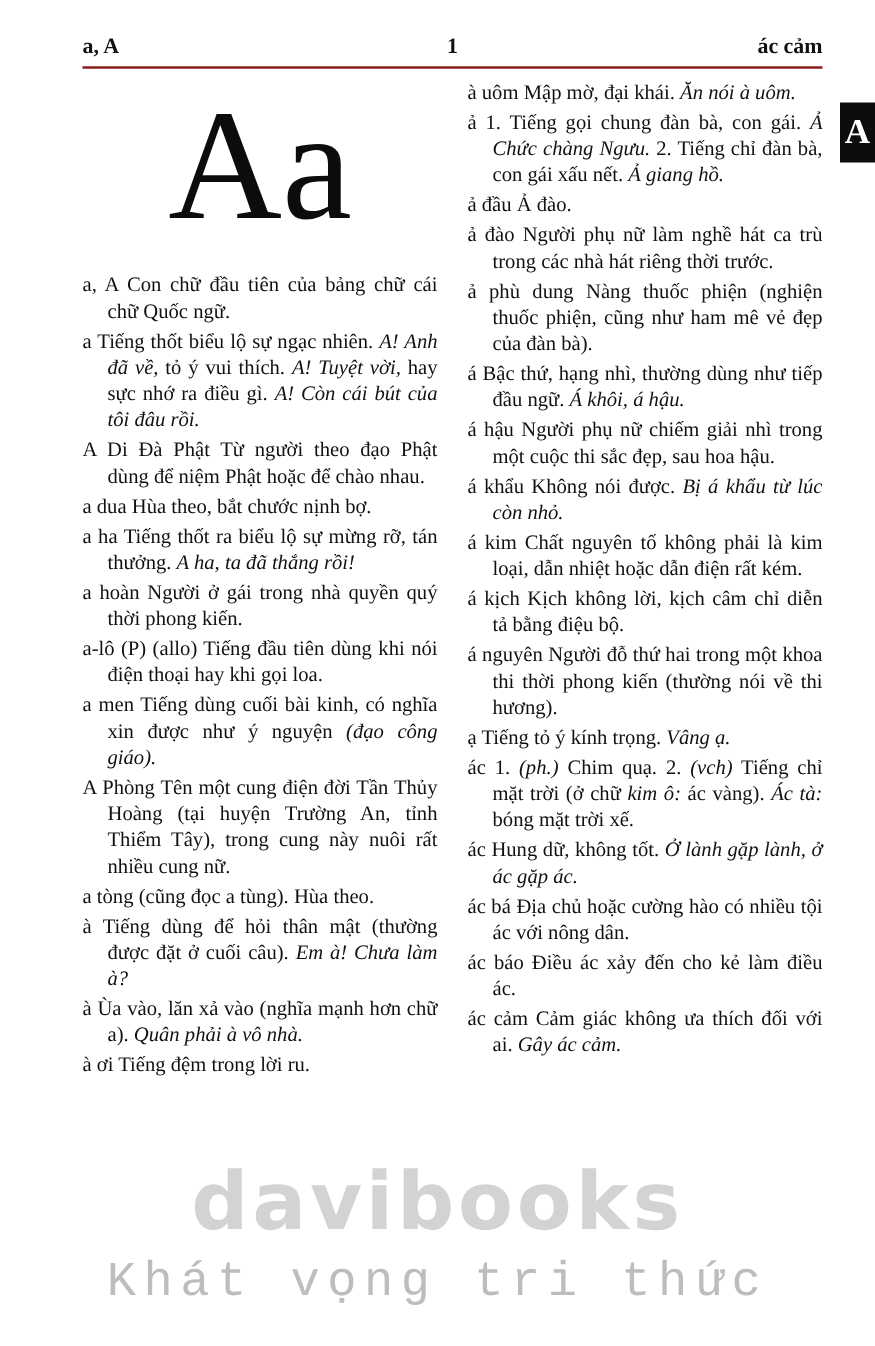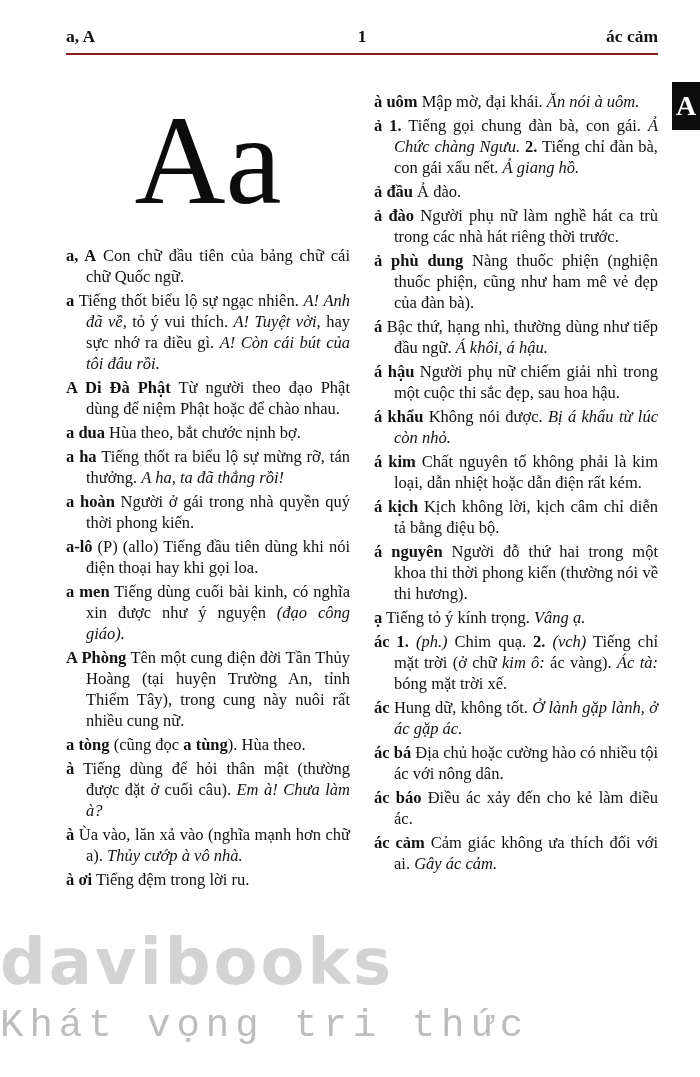--- a/index.html
+++ b/index.html
@@ -43,43 +43,44 @@
     color: #ffffff;
     font-size: 28px;
     font-weight: bold;
     font-family: "Liberation Serif", serif;
   }
   .columns {
     display: flex;
     gap: 24px;
     padding: 8px 42px 0 66px;
   }
-  .col { flex: 1; min-width: 0; margin-top: 28px; }
+  .col { flex: 1; min-width: 0; }
   .display-letter {
     font-size: 126px;
     line-height: 0.92;
     text-align: center;
     margin: 12px 0 26px 0;
     color: #0c0c0c;
   }
   .entry {
     margin: 0 0 3px 0;
     font-size: 16.5px;
     line-height: 21px;
     text-align: justify;
     text-indent: -20px;
     padding-left: 20px;
   }
-  .hw { font-weight: bold; }
+  .hw { font-weight: normal; }
   .ex { font-style: italic; }
   .watermark {
     position: absolute;
     left: 0;
     right: 0;
     top: 930px;
+    text-align: center;
     pointer-events: none;
   }
   .wm-logo {
     font-family: "DejaVu Sans", sans-serif;
     font-size: 64px;
     font-weight: bold;
     line-height: 1;
     color: rgba(158, 158, 158, 0.45);
     letter-spacing: 3px;
     text-shadow: 1px 1px 0 rgba(255,255,255,0.8);
@@ -116,21 +117,21 @@
         <p class="entry"><span class="hw">a</span><span class="tx"> Tiếng thốt biểu lộ sự ngạc nhiên. </span><span class="ex">A! Anh đã về,</span><span class="tx"> tỏ ý vui thích. </span><span class="ex">A! Tuyệt vời,</span><span class="tx"> hay sực nhớ ra điều gì. </span><span class="ex">A! Còn cái bút của tôi đâu rồi.</span></p>
         <p class="entry"><span class="hw">A Di Đà Phật</span><span class="tx"> Từ người theo đạo Phật dùng để niệm Phật hoặc để chào nhau.</span></p>
         <p class="entry"><span class="hw">a dua</span><span class="tx"> Hùa theo, bắt chước nịnh bợ.</span></p>
         <p class="entry"><span class="hw">a ha</span><span class="tx"> Tiếng thốt ra biểu lộ sự mừng rỡ, tán thưởng. </span><span class="ex">A ha, ta đã thắng rồi!</span></p>
         <p class="entry"><span class="hw">a hoàn</span><span class="tx"> Người ở gái trong nhà quyền quý thời phong kiến.</span></p>
         <p class="entry"><span class="hw">a-lô</span><span class="tx"> (P) (allo) Tiếng đầu tiên dùng khi nói điện thoại hay khi gọi loa.</span></p>
         <p class="entry"><span class="hw">a men</span><span class="tx"> Tiếng dùng cuối bài kinh, có nghĩa xin được như ý nguyện </span><span class="ex">(đạo công giáo).</span></p>
         <p class="entry"><span class="hw">A Phòng</span><span class="tx"> Tên một cung điện đời Tần Thủy Hoàng (tại huyện Trường An, tỉnh Thiểm Tây), trong cung này nuôi rất nhiều cung nữ.</span></p>
         <p class="entry"><span class="hw">a tòng</span><span class="tx"> (cũng đọc </span><span class="hw">a tùng</span><span class="tx">). Hùa theo.</span></p>
         <p class="entry"><span class="hw">à</span><span class="tx"> Tiếng dùng để hỏi thân mật (thường được đặt ở cuối câu). </span><span class="ex">Em à! Chưa làm à?</span></p>
-        <p class="entry"><span class="hw">à</span><span class="tx"> Ùa vào, lăn xả vào (nghĩa mạnh hơn chữ a). </span><span class="ex">Thủy cướp à vô nhà.</span></p>
+        <p class="entry"><span class="hw">à</span><span class="tx"> Ùa vào, lăn xả vào (nghĩa mạnh hơn chữ a). </span><span class="ex">Quân phải à vô nhà.</span></p>
         <p class="entry"><span class="hw">à ơi</span><span class="tx"> Tiếng đệm trong lời ru.</span></p>
       </div>
     <div class="col" id="col-right">
         <p class="entry"><span class="hw">à uôm</span><span class="tx"> Mập mờ, đại khái. </span><span class="ex">Ăn nói à uôm.</span></p>
         <p class="entry"><span class="hw">ả 1.</span><span class="tx"> Tiếng gọi chung đàn bà, con gái. </span><span class="ex">Ả Chức chàng Ngưu.</span><span class="hw"> 2.</span><span class="tx"> Tiếng chỉ đàn bà, con gái xấu nết. </span><span class="ex">Ả giang hồ.</span></p>
         <p class="entry"><span class="hw">ả đầu</span><span class="tx"> Ả đào.</span></p>
         <p class="entry"><span class="hw">ả đào</span><span class="tx"> Người phụ nữ làm nghề hát ca trù trong các nhà hát riêng thời trước.</span></p>
         <p class="entry"><span class="hw">ả phù dung</span><span class="tx"> Nàng thuốc phiện (nghiện thuốc phiện, cũng như ham mê vẻ đẹp của đàn bà).</span></p>
         <p class="entry"><span class="hw">á</span><span class="tx"> Bậc thứ, hạng nhì, thường dùng như tiếp đầu ngữ. </span><span class="ex">Á khôi, á hậu.</span></p>
         <p class="entry"><span class="hw">á hậu</span><span class="tx"> Người phụ nữ chiếm giải nhì trong một cuộc thi sắc đẹp, sau hoa hậu.</span></p>

